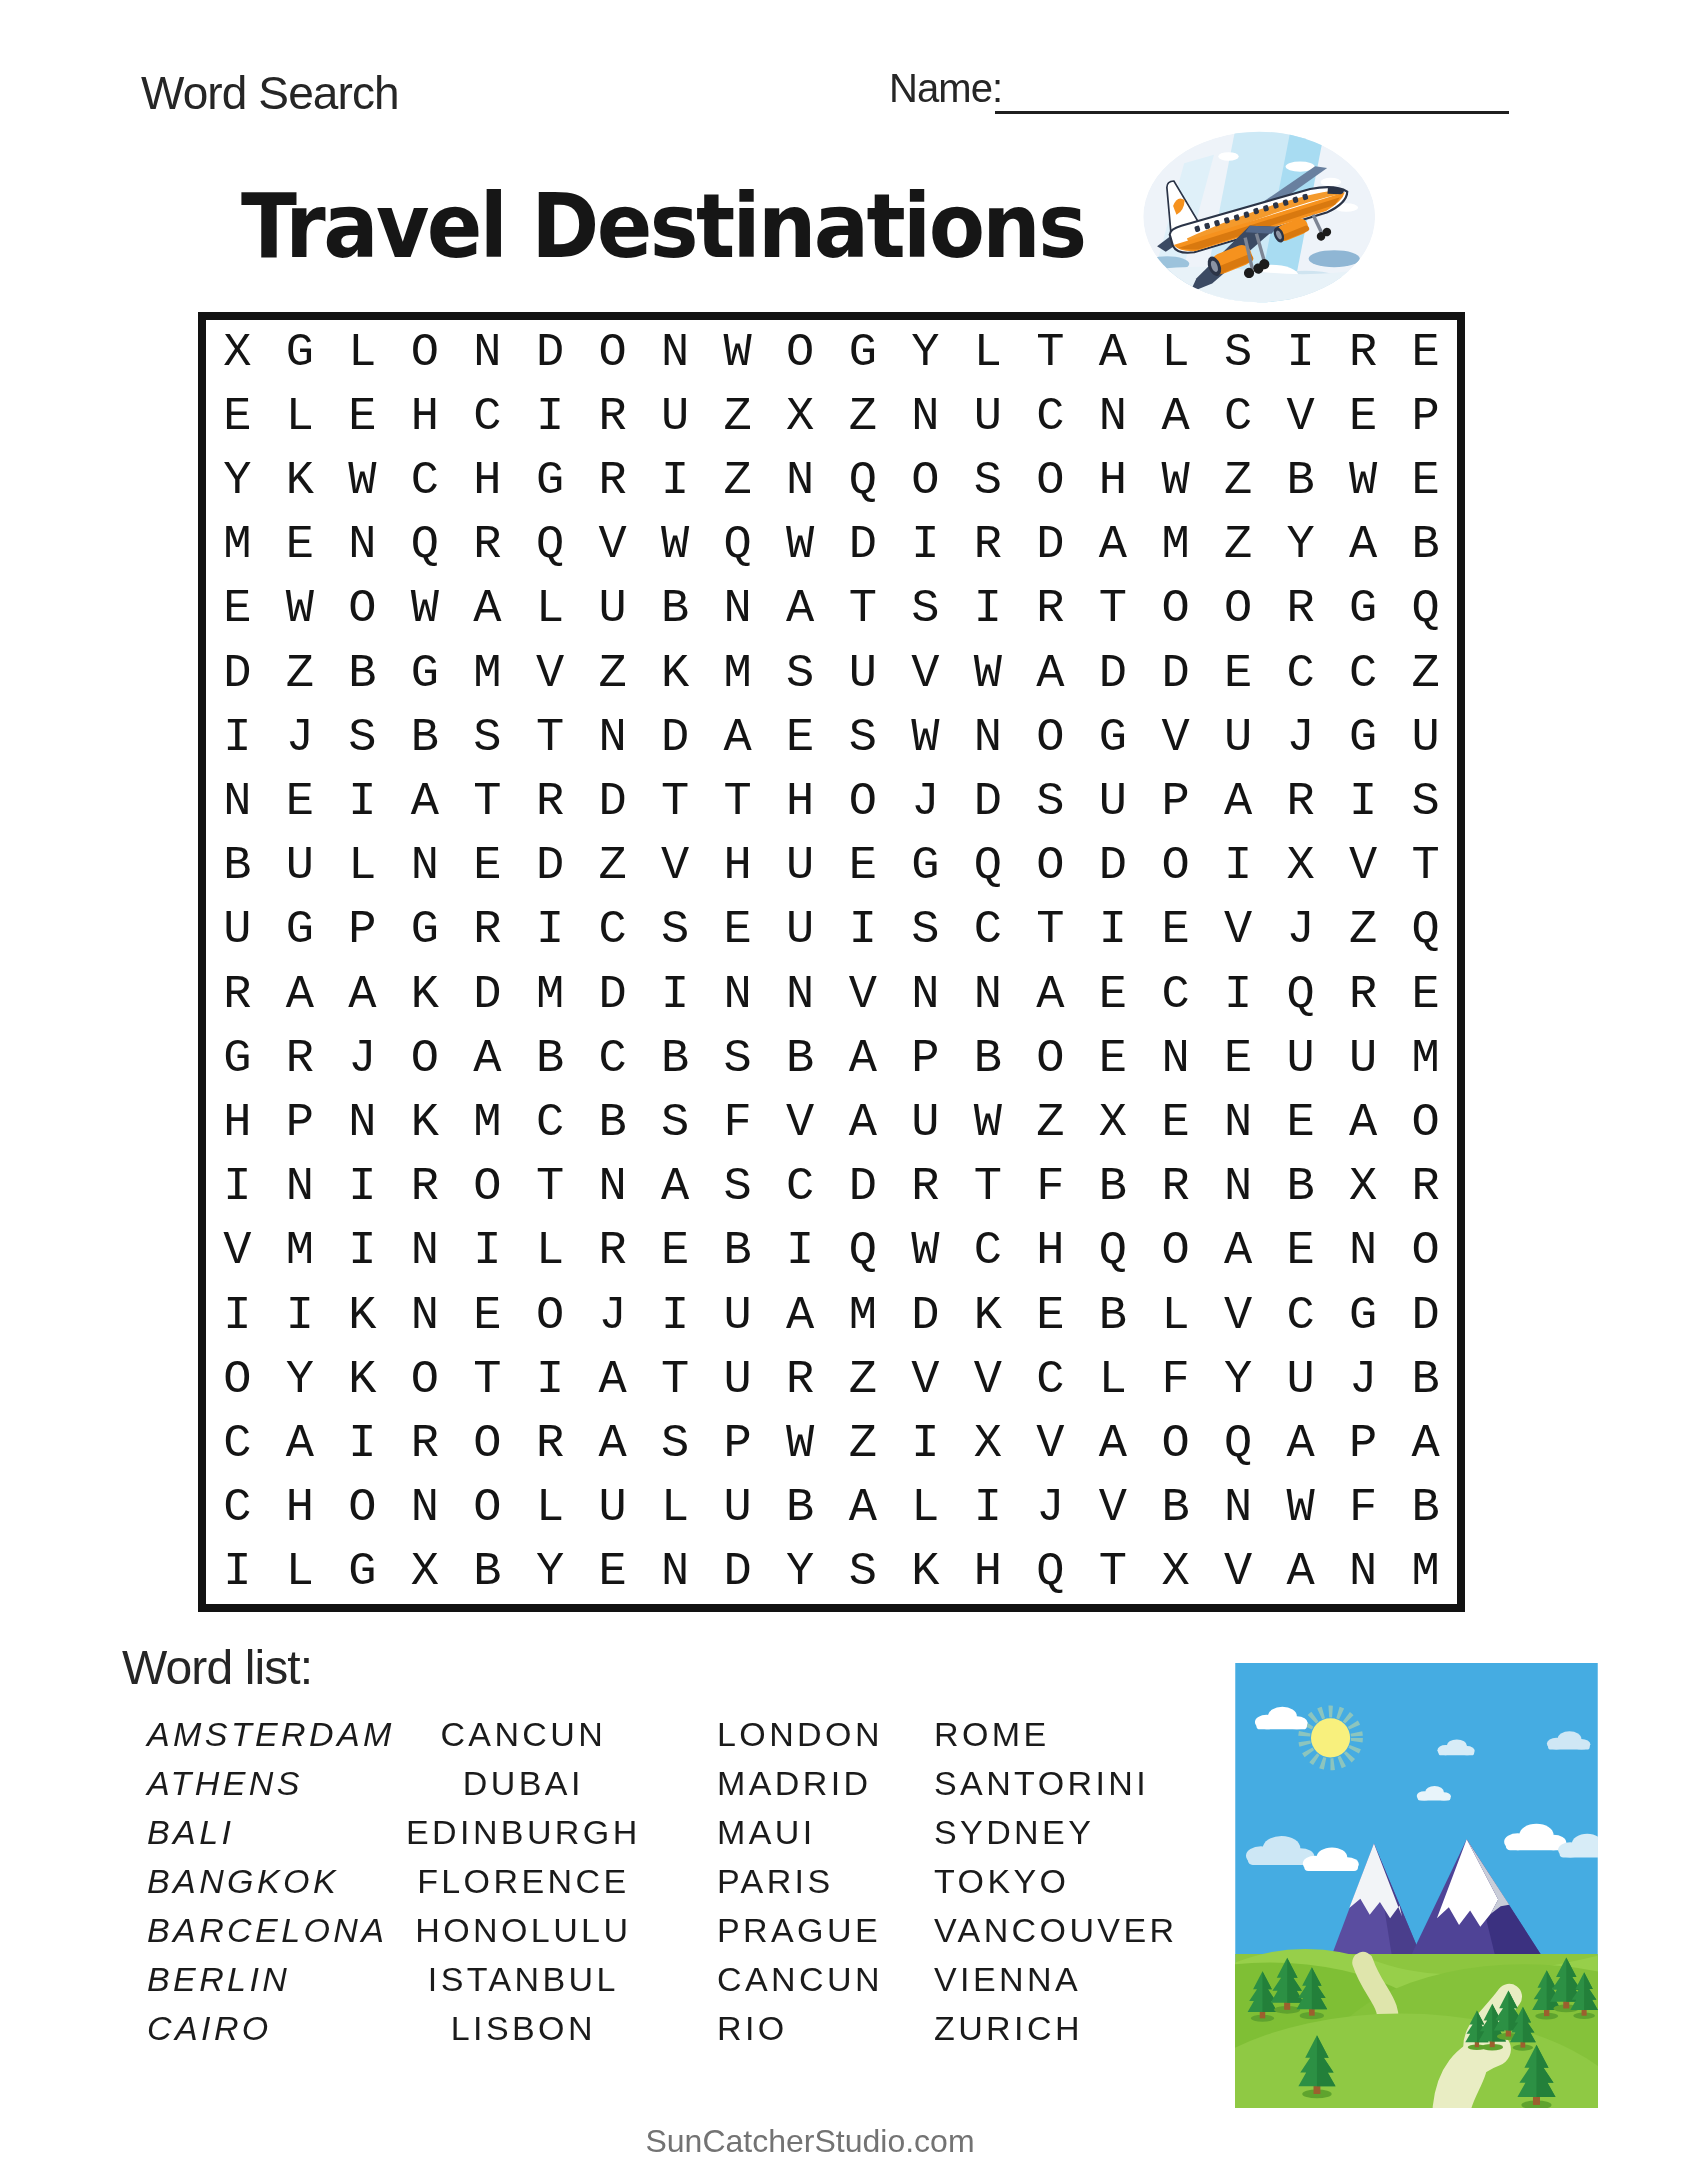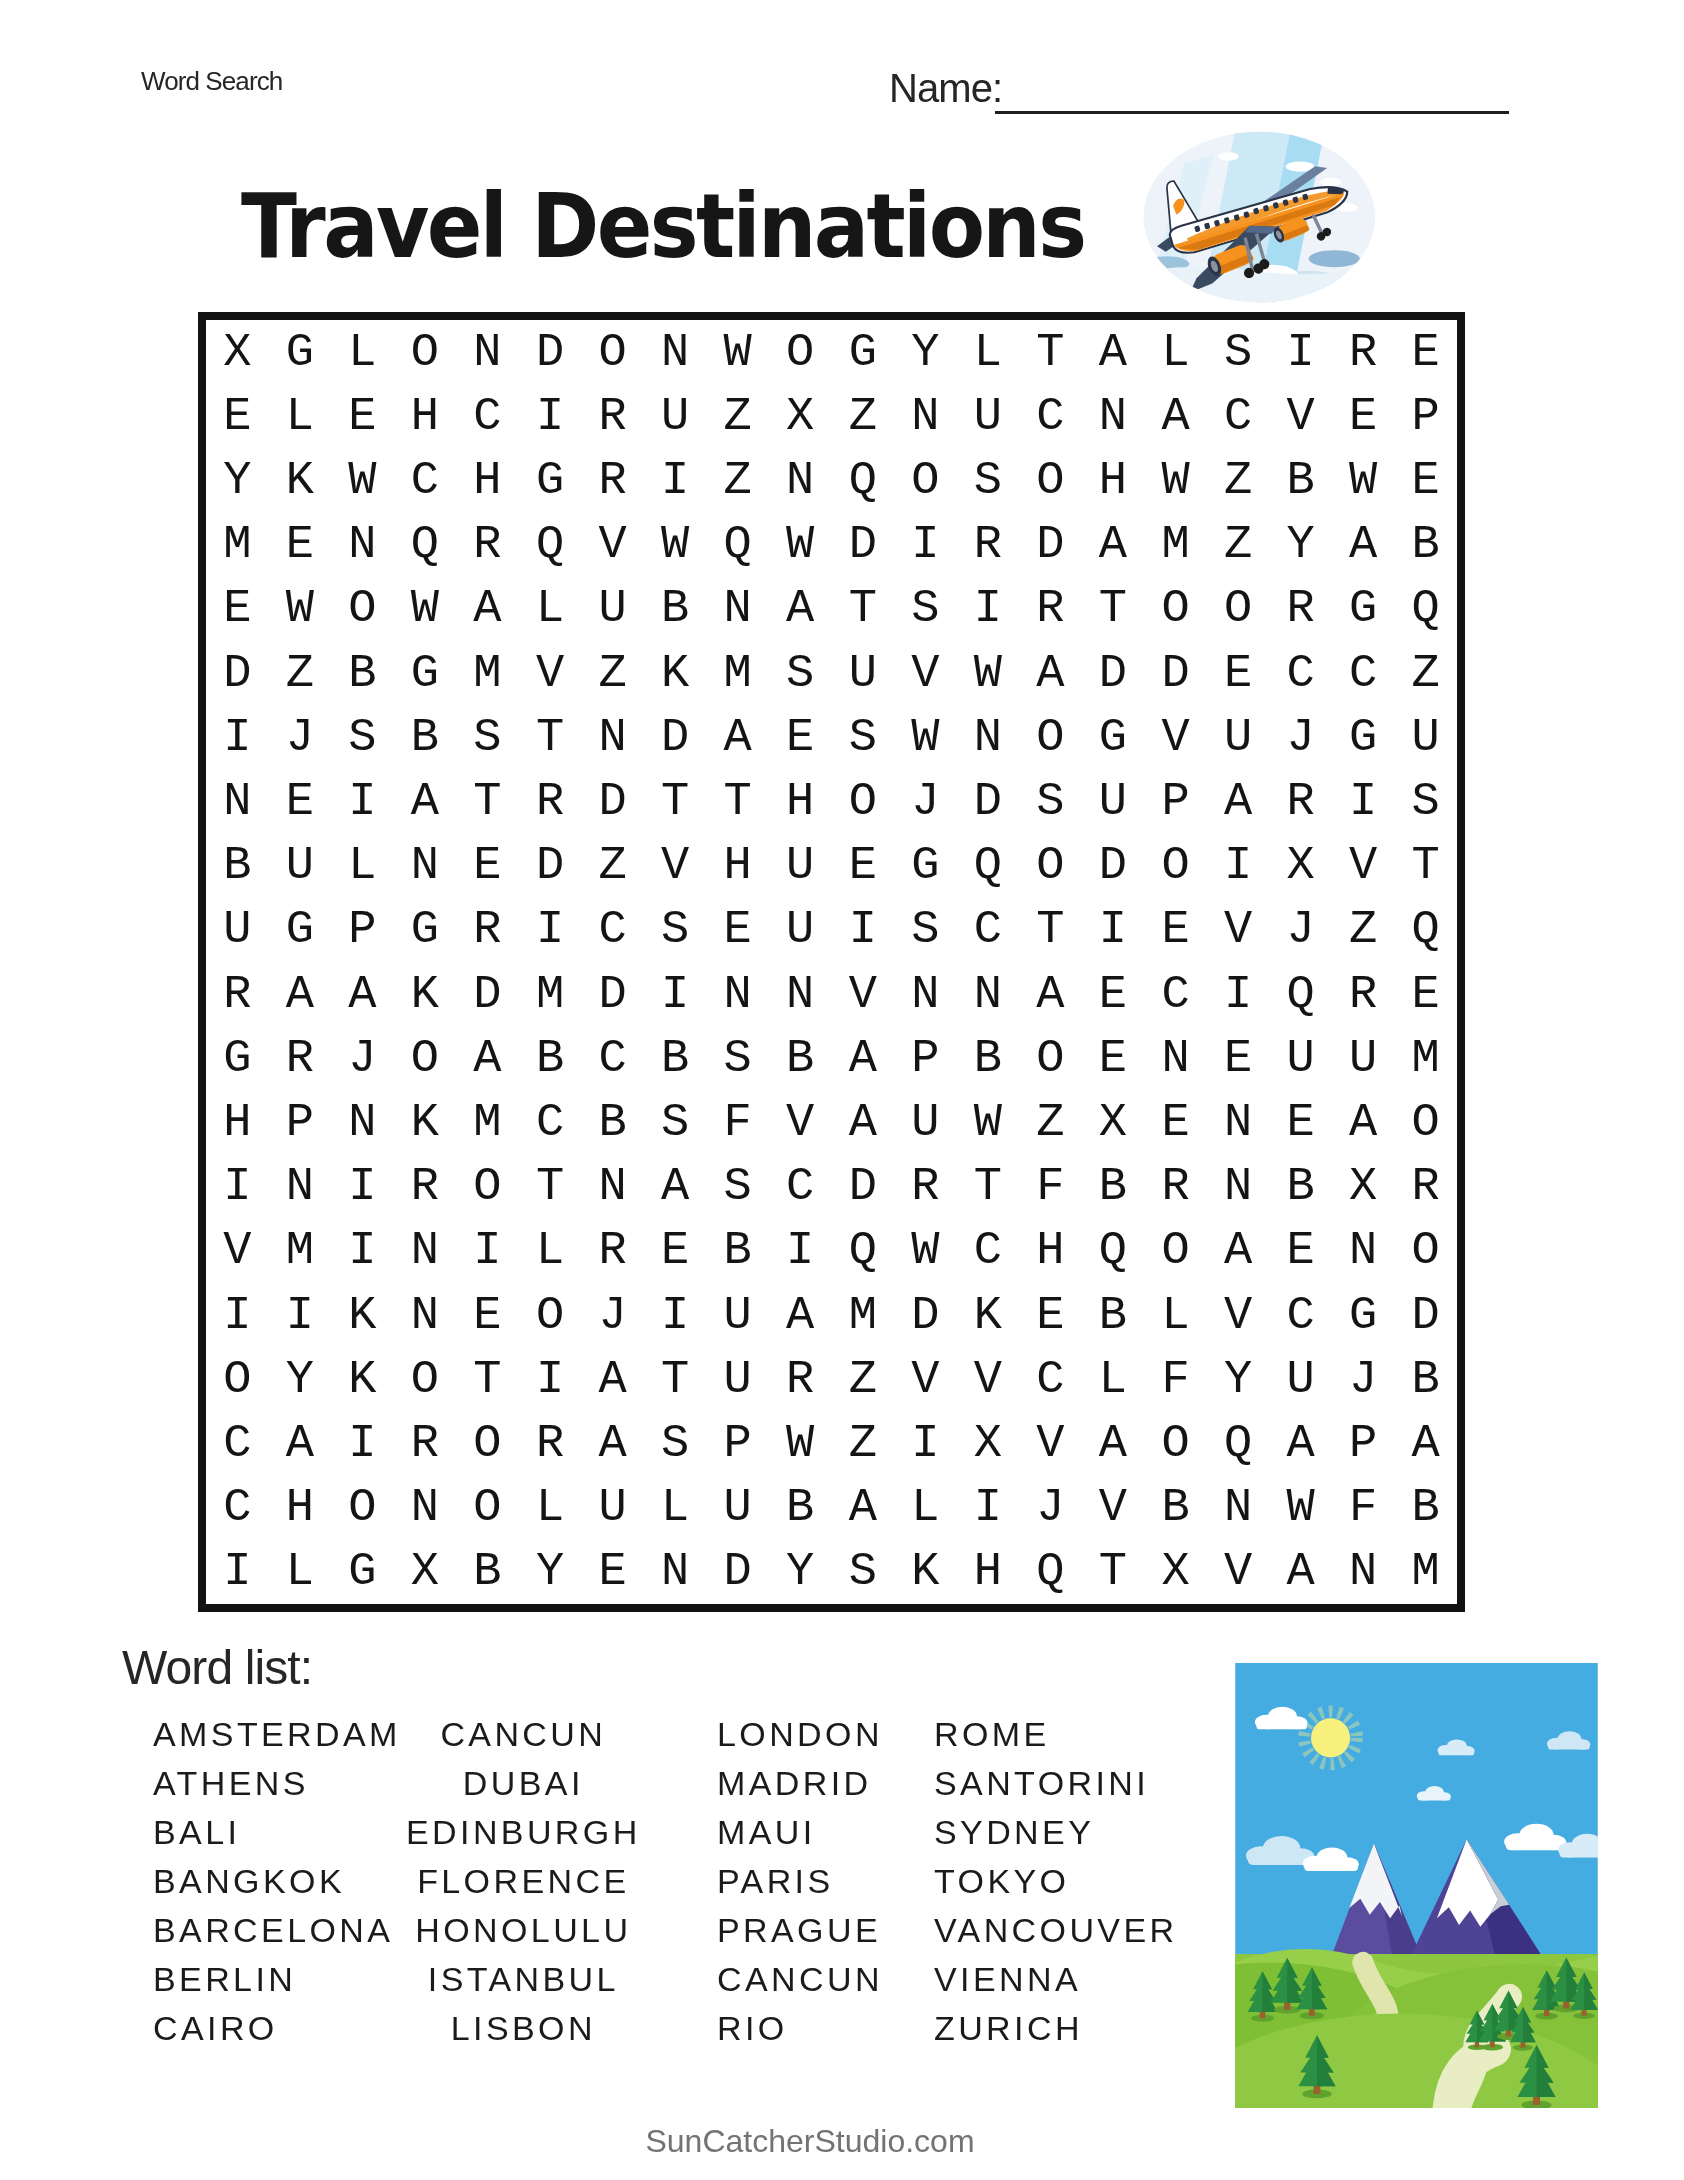--- a/index.html
+++ b/index.html
@@ -2,21 +2,21 @@
 <html style="font-size:13.6px"><head>
 <meta charset="utf-8">
 <style>
   html,body{margin:0;padding:0;}
   body{
     width:1685px;height:2181px;background:#ffffff;position:relative;
     font-family:"Liberation Sans",sans-serif;color:#1d1d1b;overflow:hidden;
   }
   .abs{position:absolute;}
   
-  .doc-label{left:141px;top:66px;font-size:26px;letter-spacing:-0.9px;color:#262626;}
+  .doc-label{left:141px;top:66px;font-size:46px;letter-spacing:-0.9px;color:#262626;}
   .name-label{left:889px;top:66px;font-size:40px;letter-spacing:-0.9px;color:#262626;}
   .name-line{left:995px;top:72px;width:514px;height:39px;border-bottom:3.4px solid #1f1f1f;font-size:32px;}
   
   .page-title{
     left:241px;top:175px;width:758px;font-family:"DejaVu Sans",sans-serif;
     font-weight:bold;font-size:82px;letter-spacing:-2.6px;color:#161616;
     transform:scaleY(1.08);transform-origin:top left;white-space:nowrap;
   }
   .plane-illo{left:1133px;top:129px;}
   
@@ -27,21 +27,21 @@
   .letter-grid{
     width:100%;height:100%;display:grid;
     grid-template-columns:repeat(20,1fr);grid-template-rows:repeat(20,1fr);
     font-family:"Liberation Mono",monospace;font-size:47px;color:#141414;
   }
   .letter-grid .cell{display:flex;align-items:center;justify-content:center;line-height:1;}
   
   .wordlist-label{left:122px;top:1640px;font-size:48px;letter-spacing:-0.9px;color:#262626;}
   .word-col{top:1710px;font-size:34px;letter-spacing:3.4px;color:#1b1b1b;}
   .word-col .word{height:49px;line-height:49px;}
-  .word-col-0{left:153px;}
+  .word-col-0{left:147px;font-style:italic;}
   .word-col-1{left:406px;text-align:center;}
   .word-col-2{left:717px;}
   .word-col-3{left:934px;}
   
   .mountain-illo{left:1235px;top:1663px;}
   
   .footer{left:0;top:2123px;width:1620px;text-align:center;font-size:32px;color:#737373;}
 </style>
 </head>
 <body>

